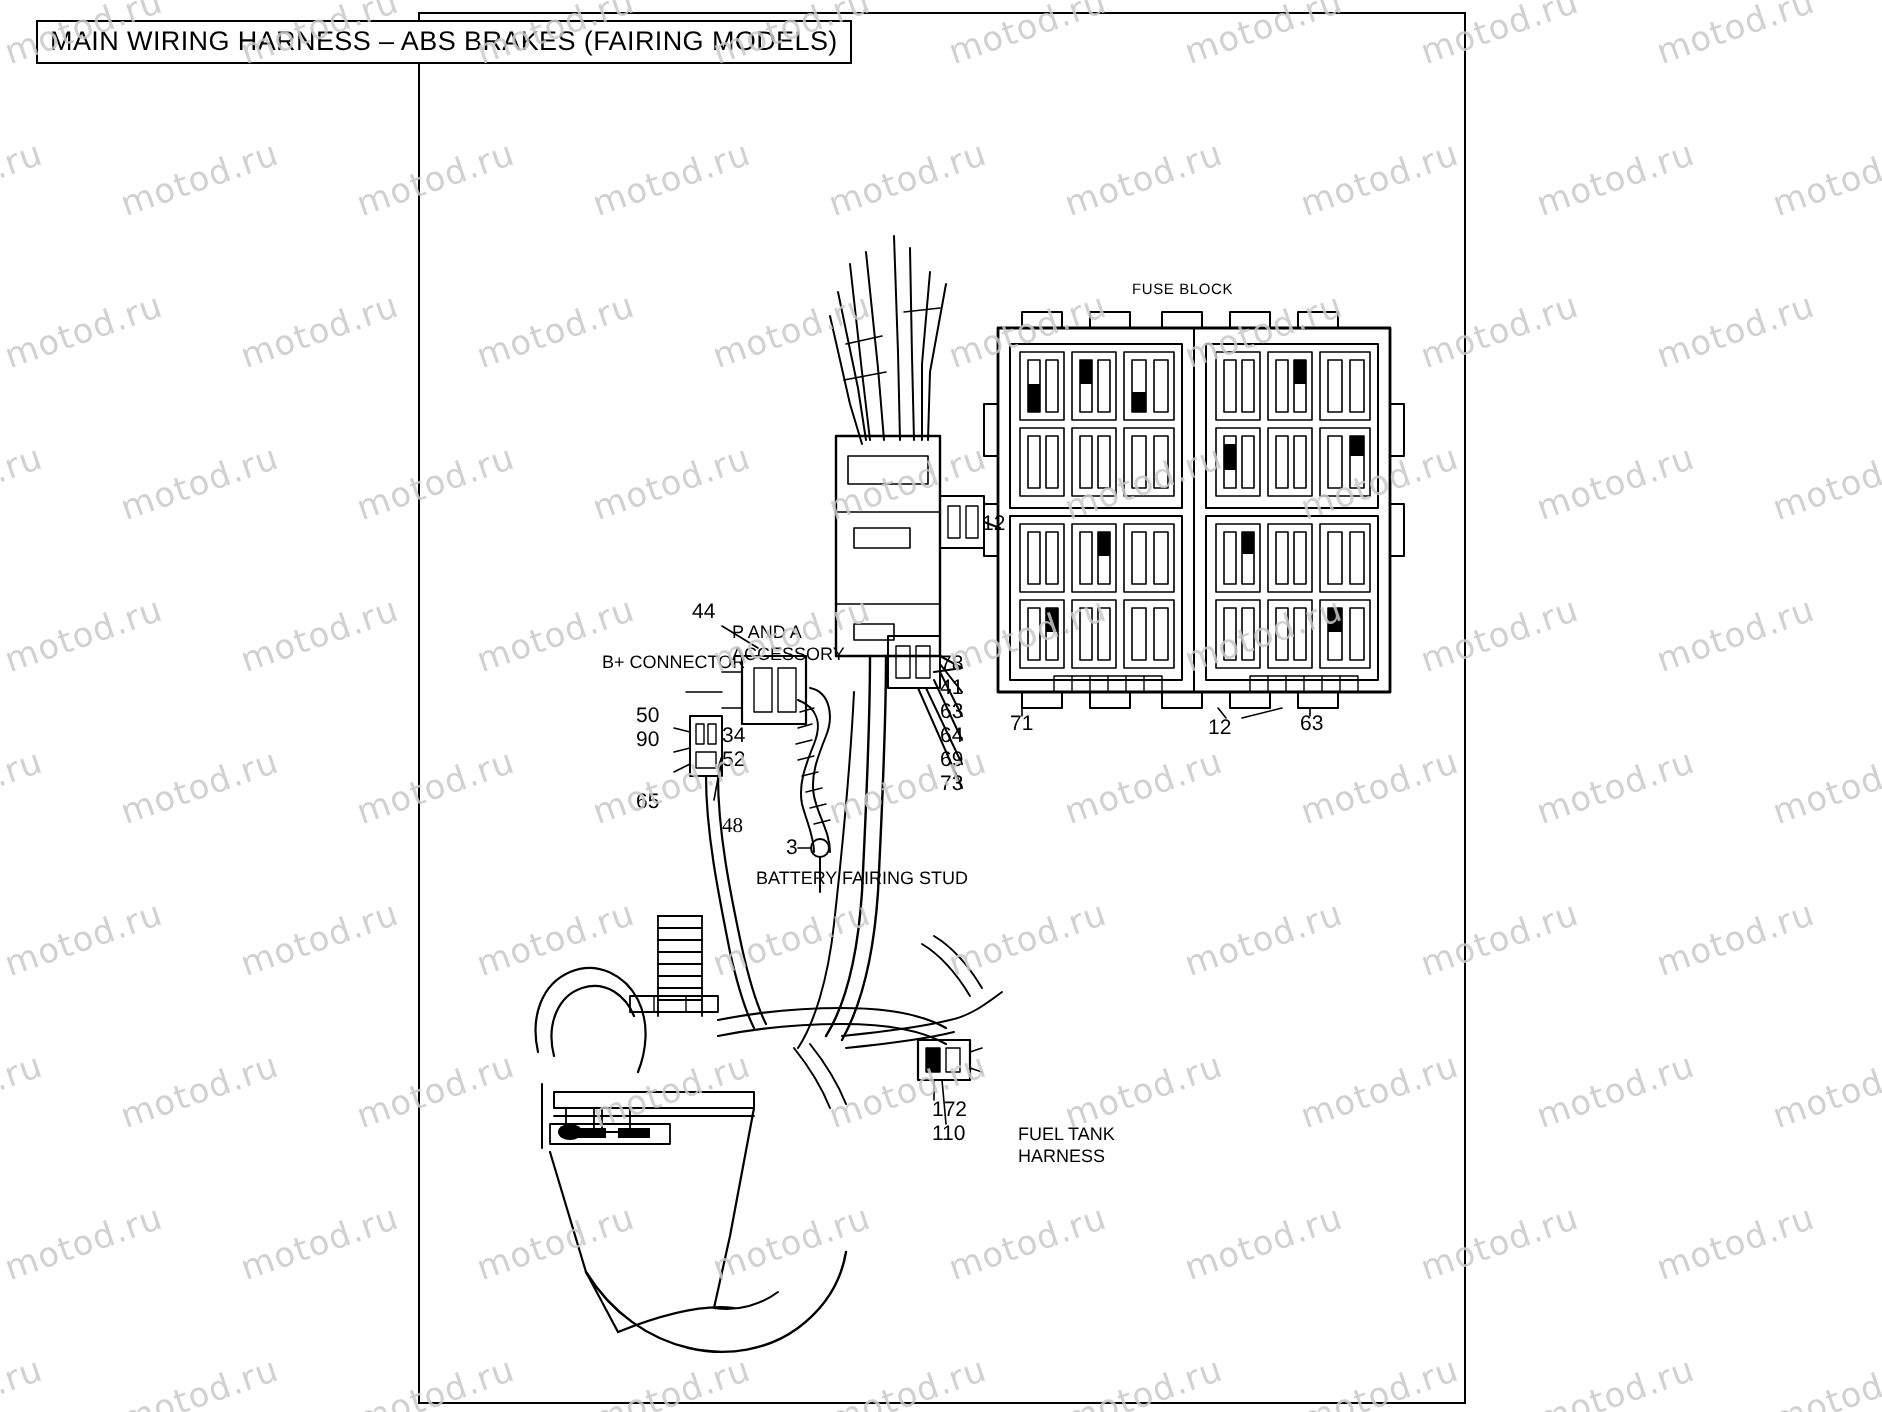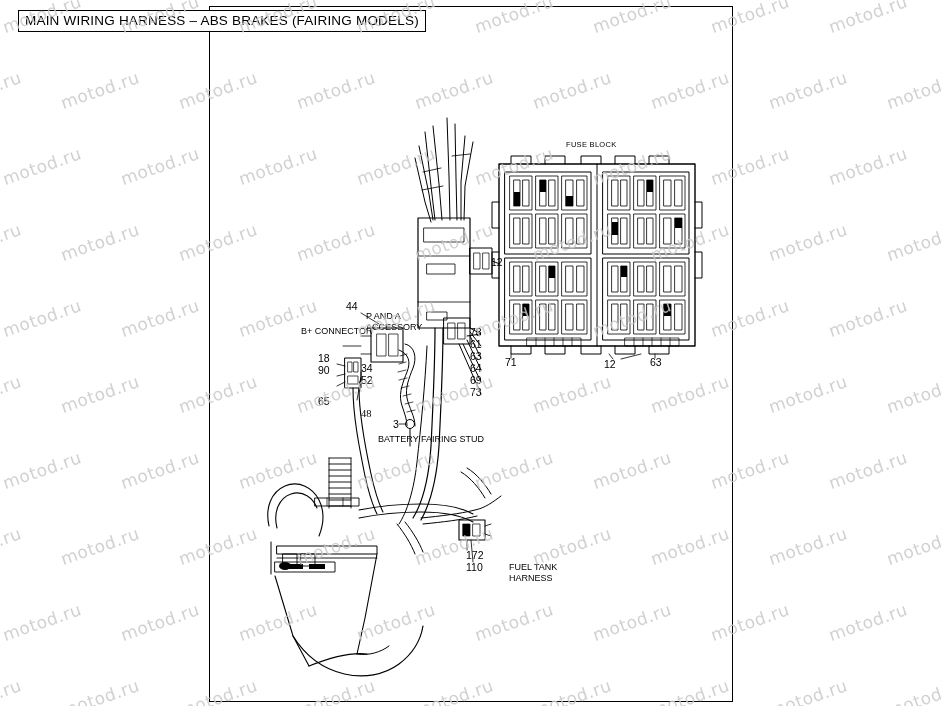--- a/index.html
+++ b/index.html
@@ -411,29 +411,29 @@
 
   <div class="lbl" style="left:366px; top:311px;">P AND A
 ACCESSORY</div>
   <div class="lbl" style="left:301px; top:326px;">B+ CONNECTOR</div>
   <div class="lbl" style="left:378px; top:434px;">BATTERY FAIRING STUD</div>
   <div class="lbl" style="left:509px; top:518px;margin-top:44px;">FUEL TANK
 HARNESS</div>
 
   <div class="lbl num" style="left:491px; top:256px;">12</div>
   <div class="lbl num" style="left:346px; top:300px;">44</div>
-  <div class="lbl num" style="left:318px; top:352px;">18</div>
+  <div class="lbl num" style="left:318px; top:352px;">50</div>
   <div class="lbl num" style="left:318px; top:364px;">90</div>
   <div class="lbl num" style="left:318px; top:376px;margin-top:19px;">65</div>
   <div class="lbl num" style="left:361px; top:362px;">34</div>
   <div class="lbl num" style="left:361px; top:374px;">52</div>
   <div class="lbl num" style="left:361px; top:408px;font-family:Liberation Serif, serif;">48</div>
 
   <div class="lbl num" style="left:470px; top:326px;">78</div>
-  <div class="lbl num" style="left:470px; top:338px;">61</div>
+  <div class="lbl num" style="left:470px; top:338px;">41</div>
   <div class="lbl num" style="left:470px; top:350px;">63</div>
   <div class="lbl num" style="left:470px; top:362px;">64</div>
   <div class="lbl num" style="left:470px; top:374px;">69</div>
   <div class="lbl num" style="left:470px; top:386px;">73</div>
 
   <div class="lbl num" style="left:393px; top:418px;">3</div>
 
   <div class="lbl num" style="left:505px; top:356px;">71</div>
   <div class="lbl num" style="left:604px; top:358px;">12</div>
   <div class="lbl num" style="left:650px; top:356px;">63</div>

